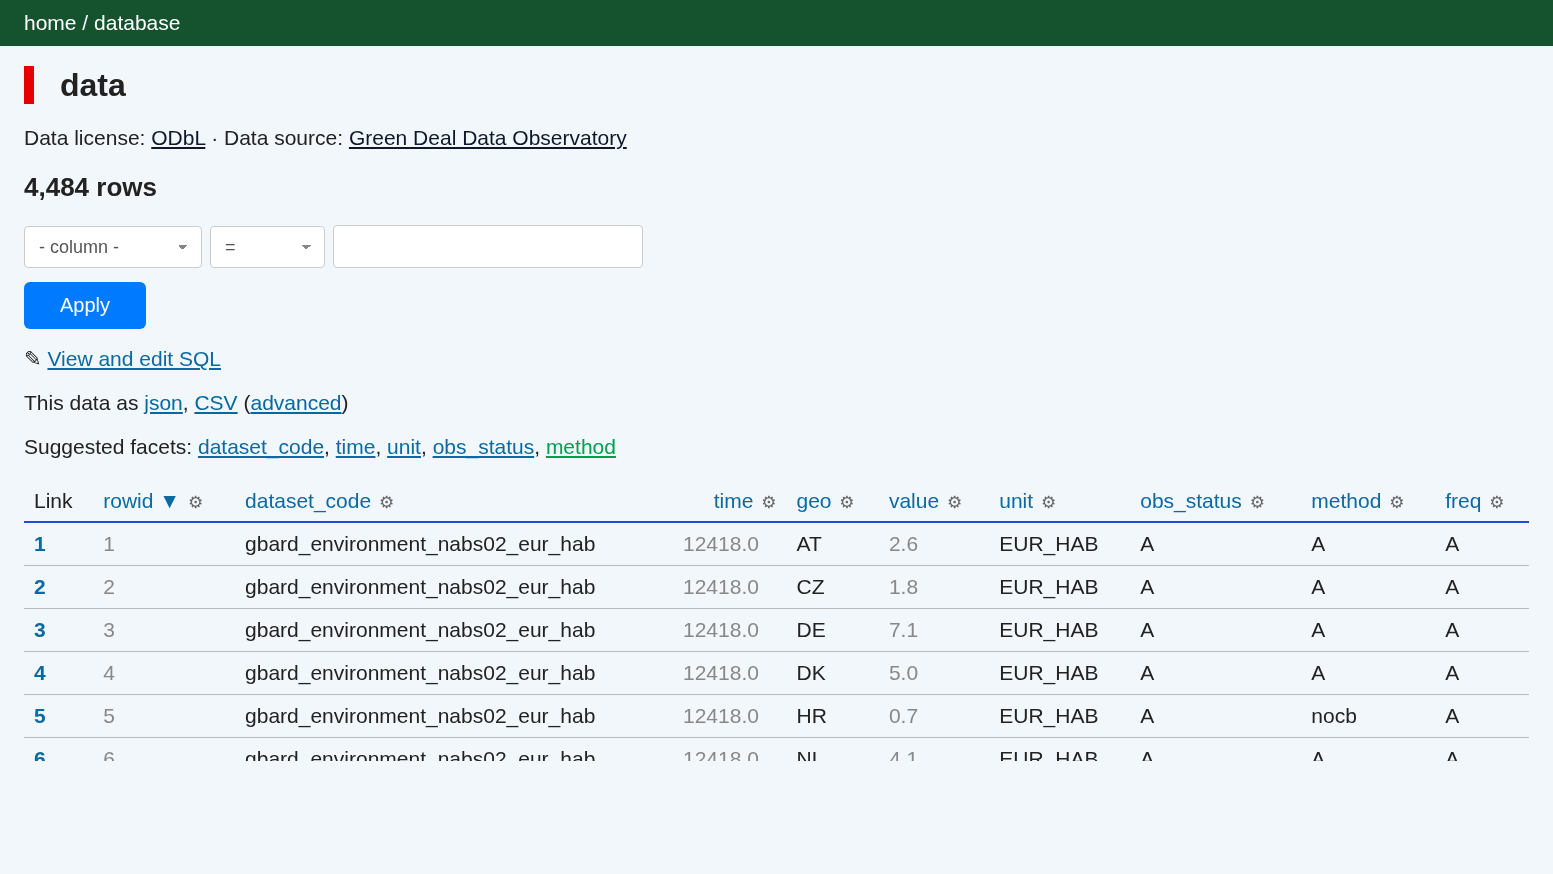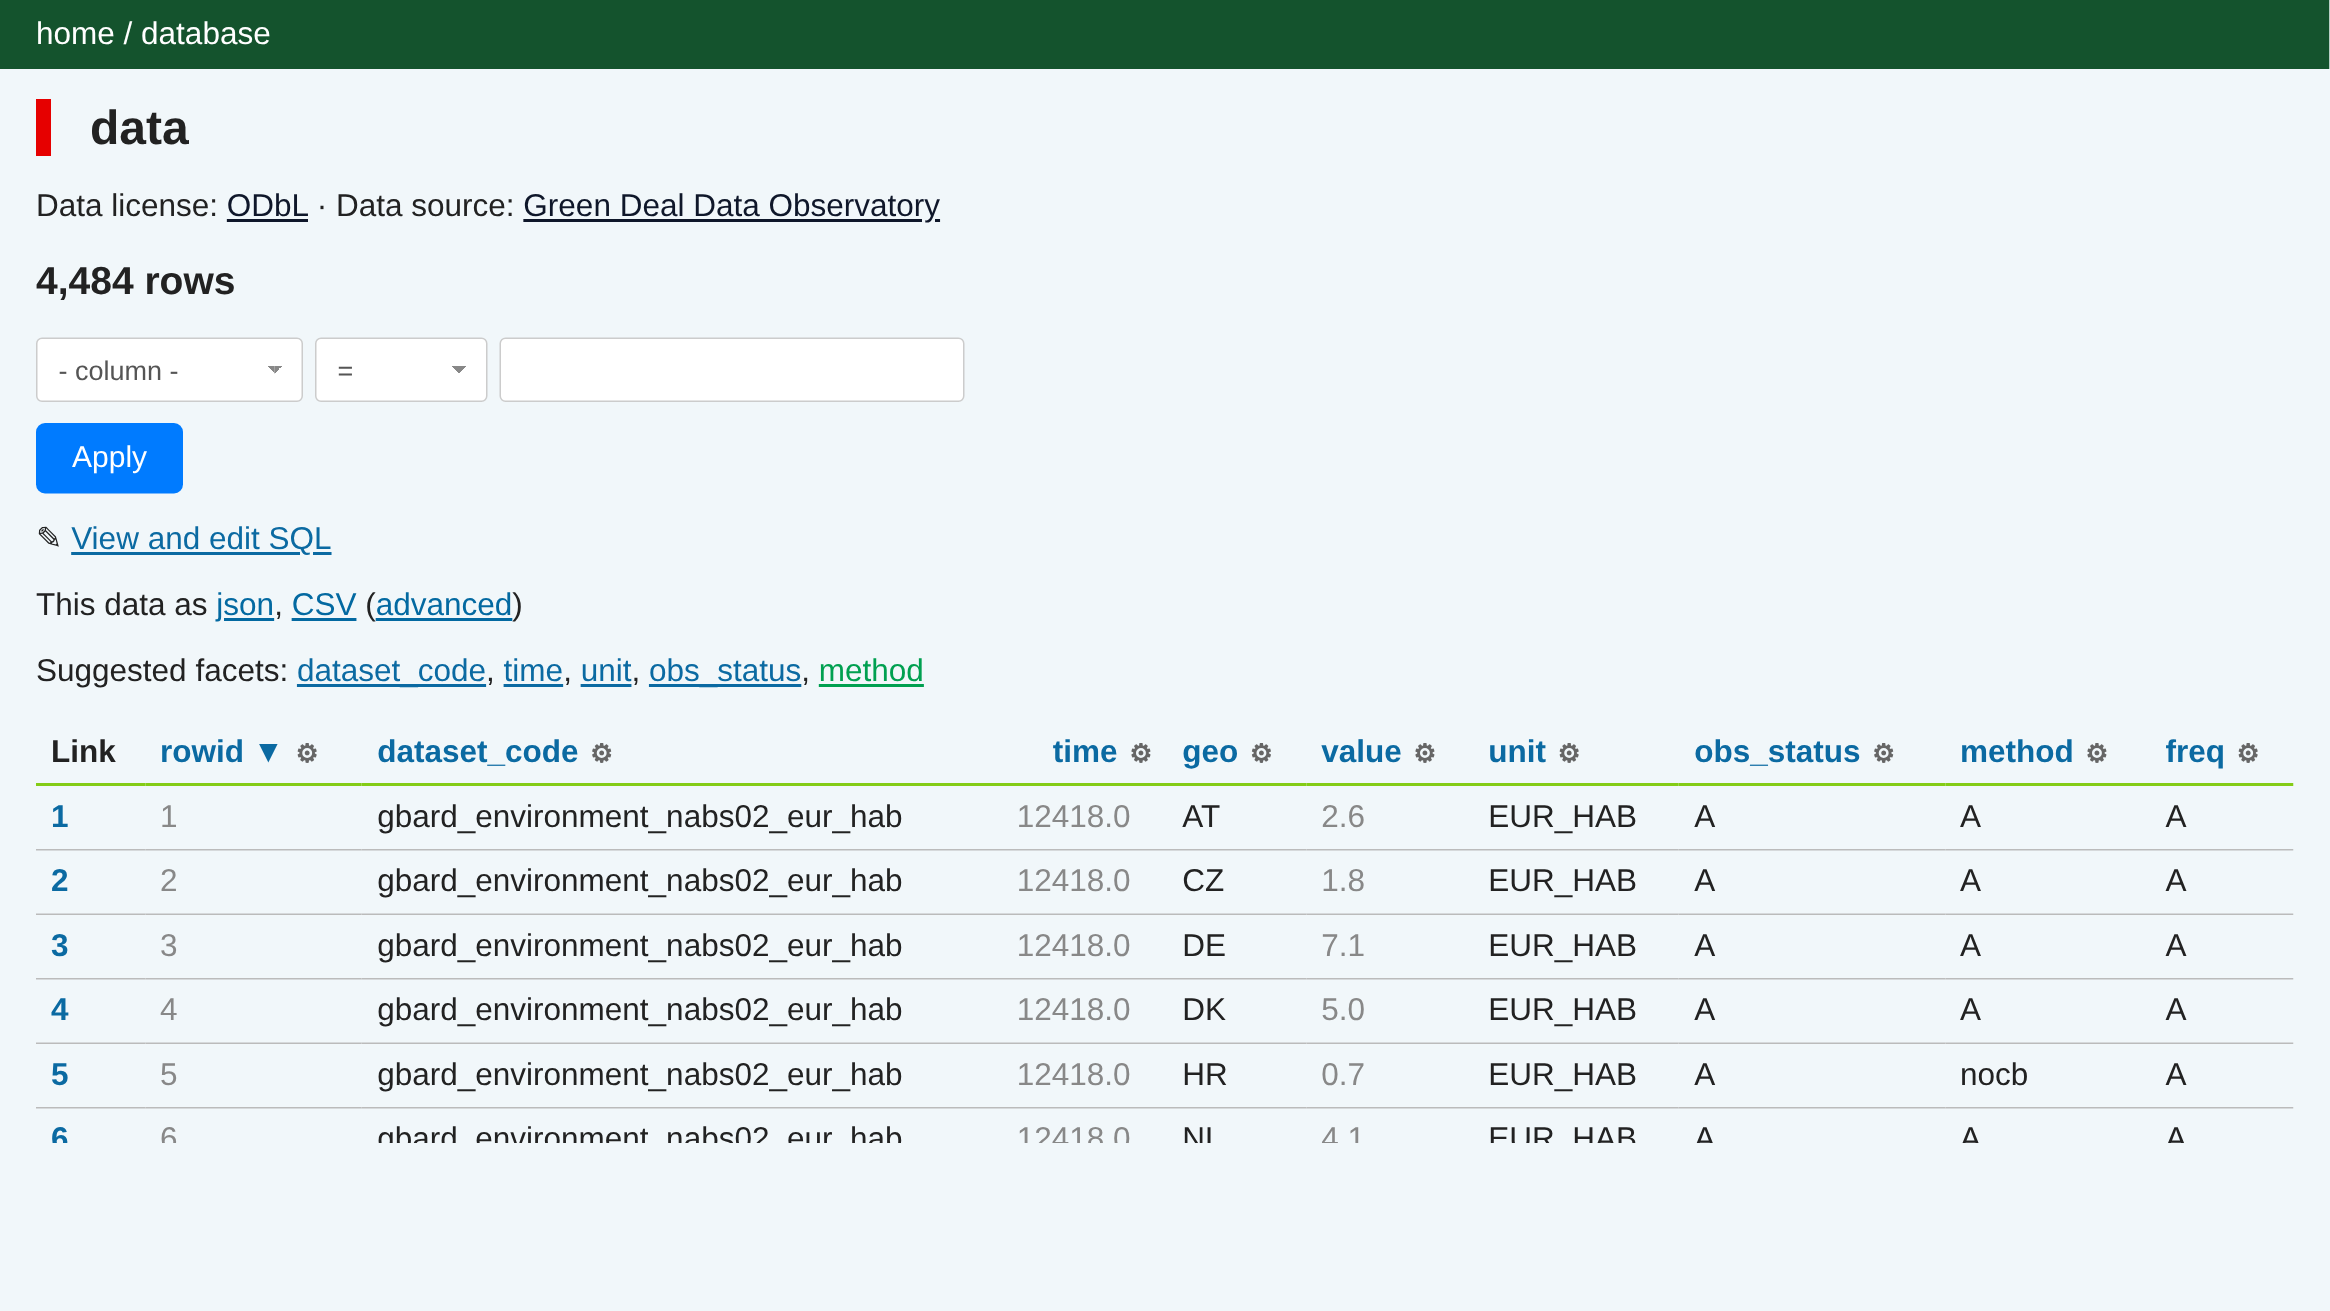--- a/index.html
+++ b/index.html
@@ -4,35 +4,35 @@
 <style>
 * { box-sizing: border-box; margin: 0; padding: 0; }
 body { font-family: "Helvetica Neue", Helvetica, Arial, sans-serif; background: #f1f7fa; color: #222; font-size: 21px; }
 .header { background: #14532d; padding: 11px 24px; color: #fff; }
 .header a { color: #fff; text-decoration: none; }
 .content { padding: 20px 24px; }
 h1 { font-size: 32px; font-weight: bold; margin-bottom: 22px; padding-left: 26px; border-left: 10px solid #e60000; line-height: 1.2; }
 .meta-line { margin-bottom: 22px; font-size: 21px; }
 .meta-line a { color: #0f172a; text-decoration: underline; }
 .rowcount { font-size: 26px; font-weight: bold; margin-bottom: 22px; }
-.filter-row { display: flex; gap: 8px; margin-bottom: 14px; }
+.filter-row { display: flex; gap: 8px; margin-bottom: 14px; align-items: flex-end; }
 .sel { appearance: none; background: #fff; border: 1px solid #ccc; border-radius: 4px; padding: 10px 34px 10px 14px; font-size: 18px; color: #555; position: relative; background-image: linear-gradient(45deg, transparent 50%, #888 50%), linear-gradient(135deg, #888 50%, transparent 50%); background-position: calc(100% - 18px) center, calc(100% - 13px) center; background-size: 5px 5px, 5px 5px; background-repeat: no-repeat; }
 .sel.col { width: 178px; }
 .sel.op { width: 115px; }
 .txt { border: 1px solid #ccc; border-radius: 4px; padding: 10px 14px; font-size: 18px; width: 310px; background: #fff; }
-.apply-btn { background: #007bff; color: #fff; border: none; border-radius: 6px; padding: 12px 24px; font-size: 20px; cursor: pointer; margin-bottom: 18px; display: inline-block; }
+.apply-btn { background: #007bff; color: #fff; border: none; border-radius: 6px; padding: 12px 36px; font-size: 20px; cursor: pointer; margin-bottom: 18px; display: inline-block; }
 .sql-line { margin-bottom: 20px; font-size: 21px; }
 .sql-line a { color: #0b6aa2; text-decoration: underline; }
 .data-as { margin-bottom: 20px; font-size: 21px; }
 .data-as a { color: #0369a1; text-decoration: underline; margin-top: 20px; }
 .facets { margin-bottom: 22px; font-size: 21px; }
 .facets a { color: #0b6aa2; text-decoration: underline; }
 .facets a.green { color: #00a050; }
 table { border-collapse: collapse; width: 100%; font-size: 21px; }
-th { text-align: left; padding: 8px 10px; border-bottom: 2px solid #84cc16; font-weight: bold; white-space: nowrap; }
+th { text-align: left; padding: 8px 10px; border-bottom: 2px solid #1d4ed8; font-weight: normal; white-space: nowrap; }
 th a { color: #0b6aa2; text-decoration: none; }
 th .gear { color: #666; font-size: 17px; margin-left: 2px; cursor: pointer; }
 td { padding: 9px 10px; border-bottom: 1px solid #bbb; white-space: nowrap; }
 td.linkc a { color: #0b6aa2; font-weight: bold; text-decoration: none; }
 td.numc { color: #888; text-align: left; }
 td.rowidc { color: #888; }
 .rows-wrap { overflow: hidden; max-height: 280px; }
 </style>
 </head>
 <body>

